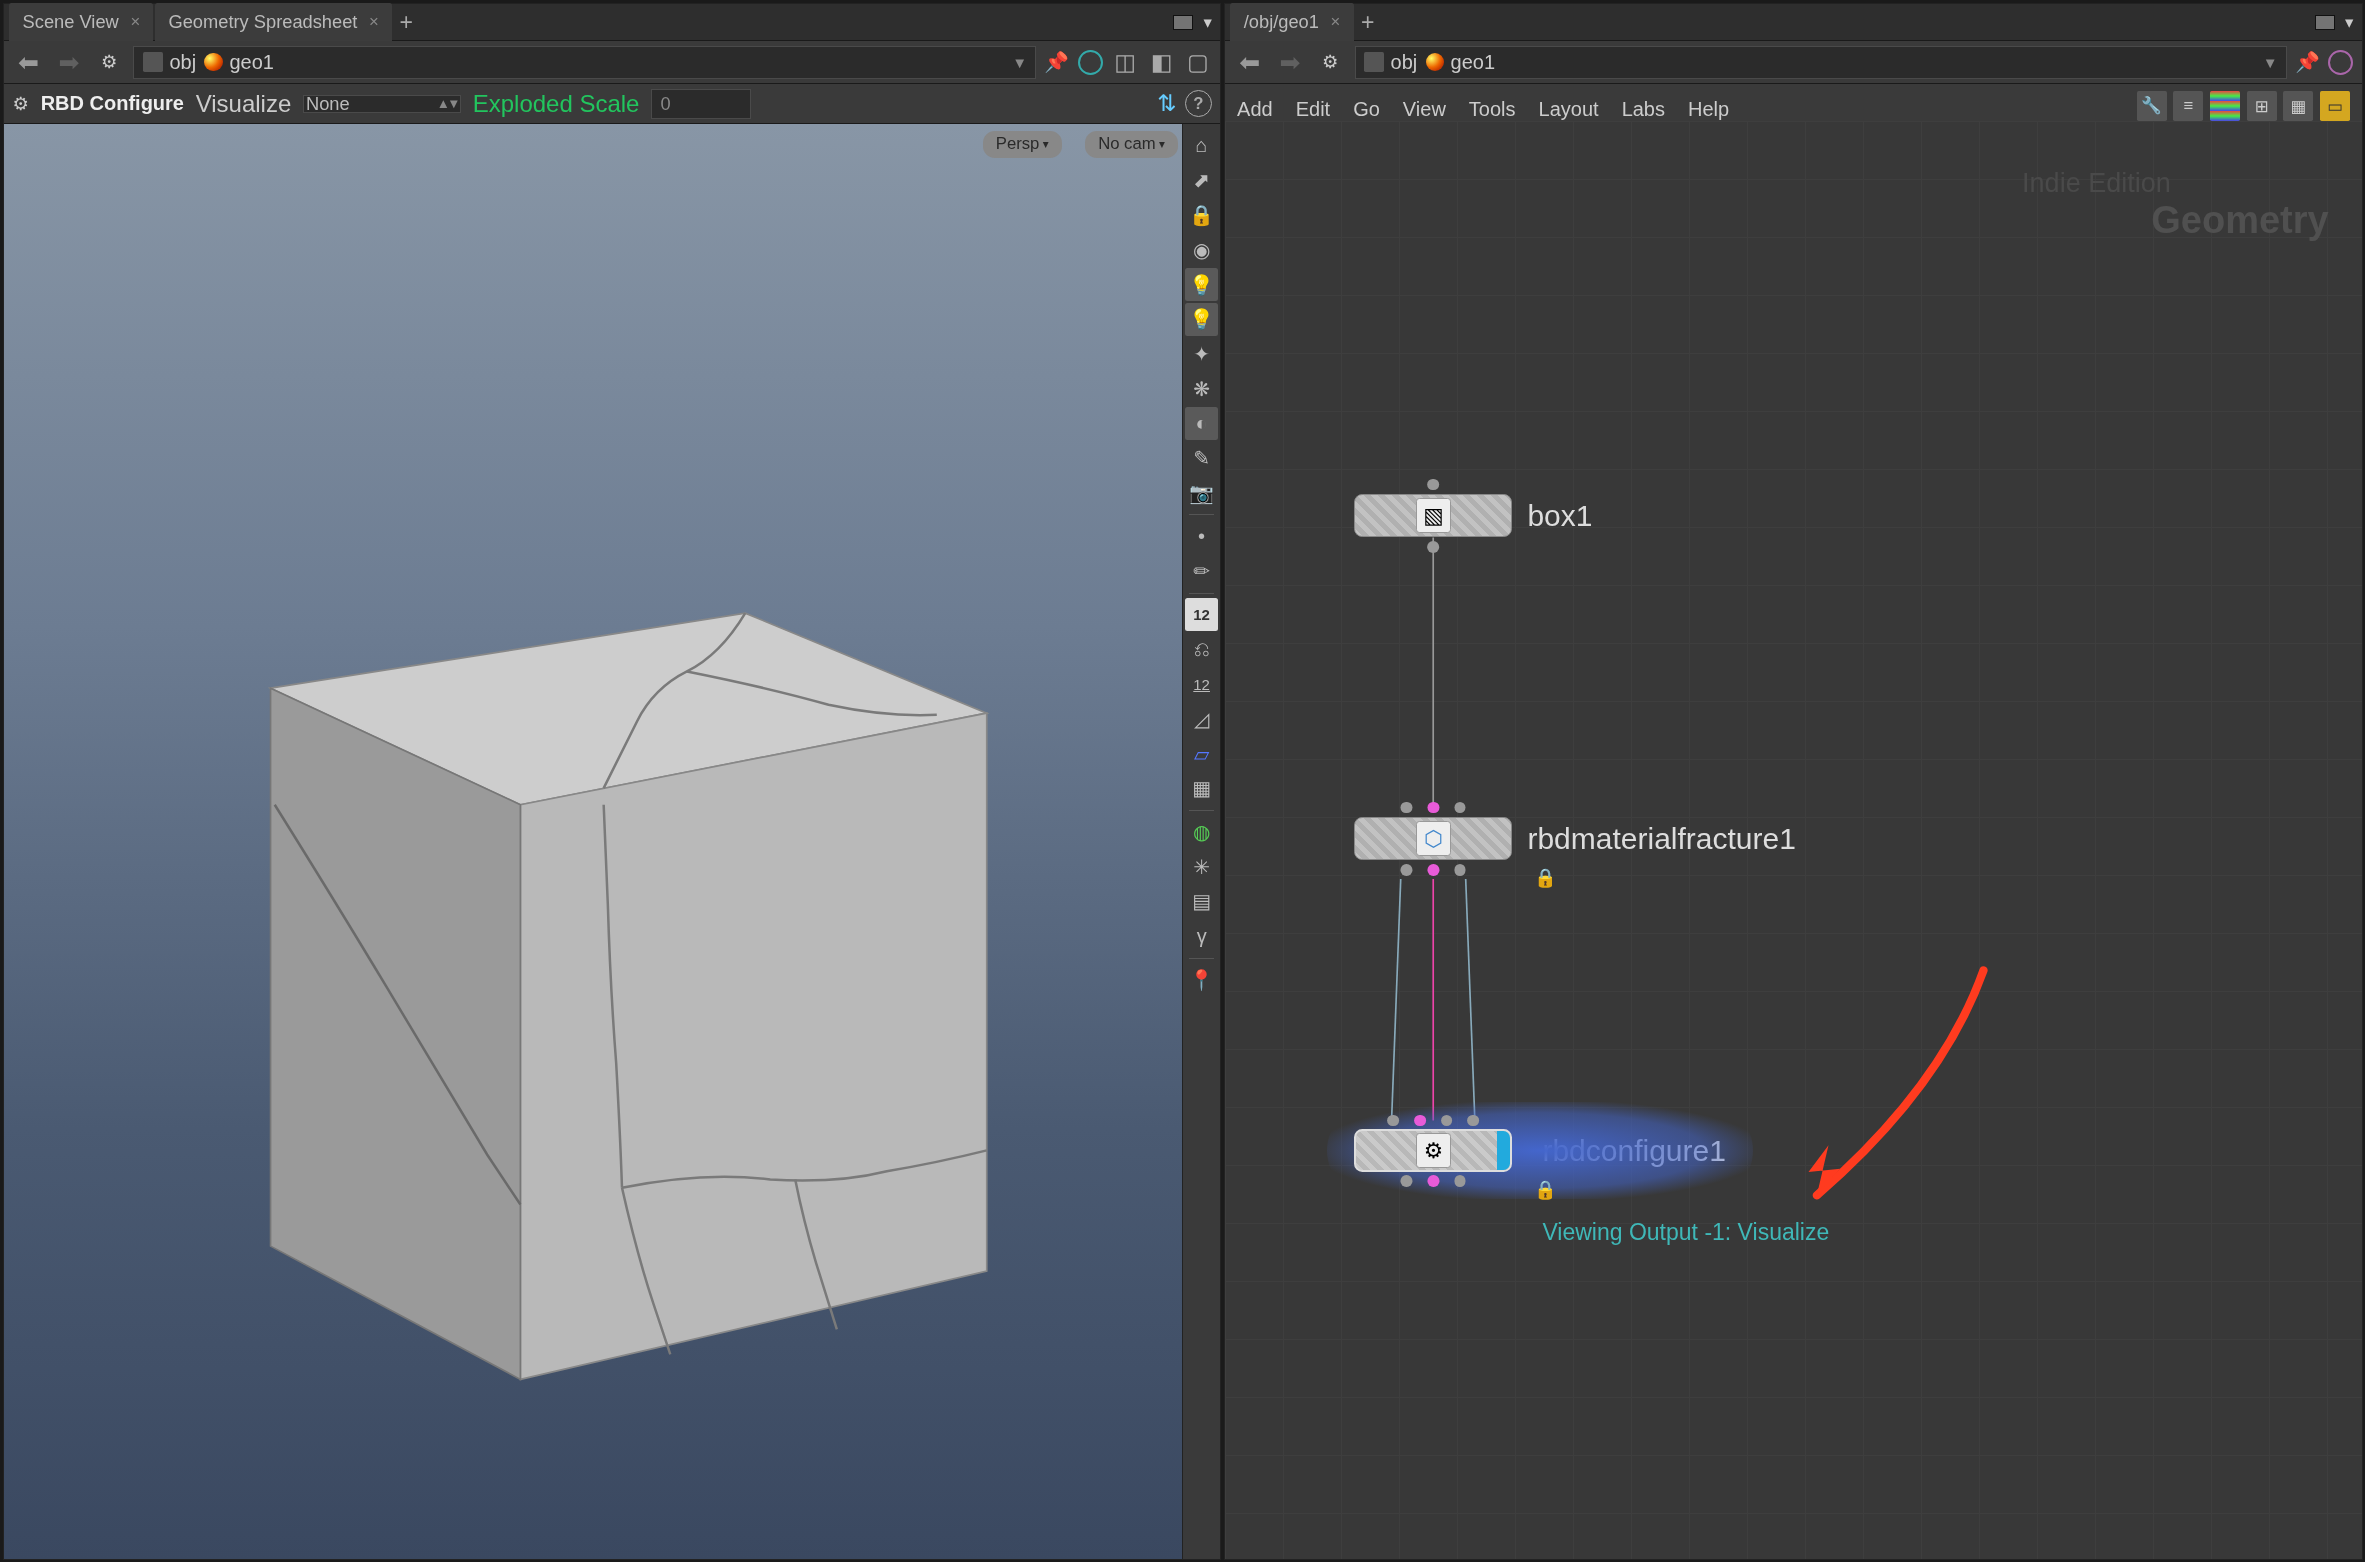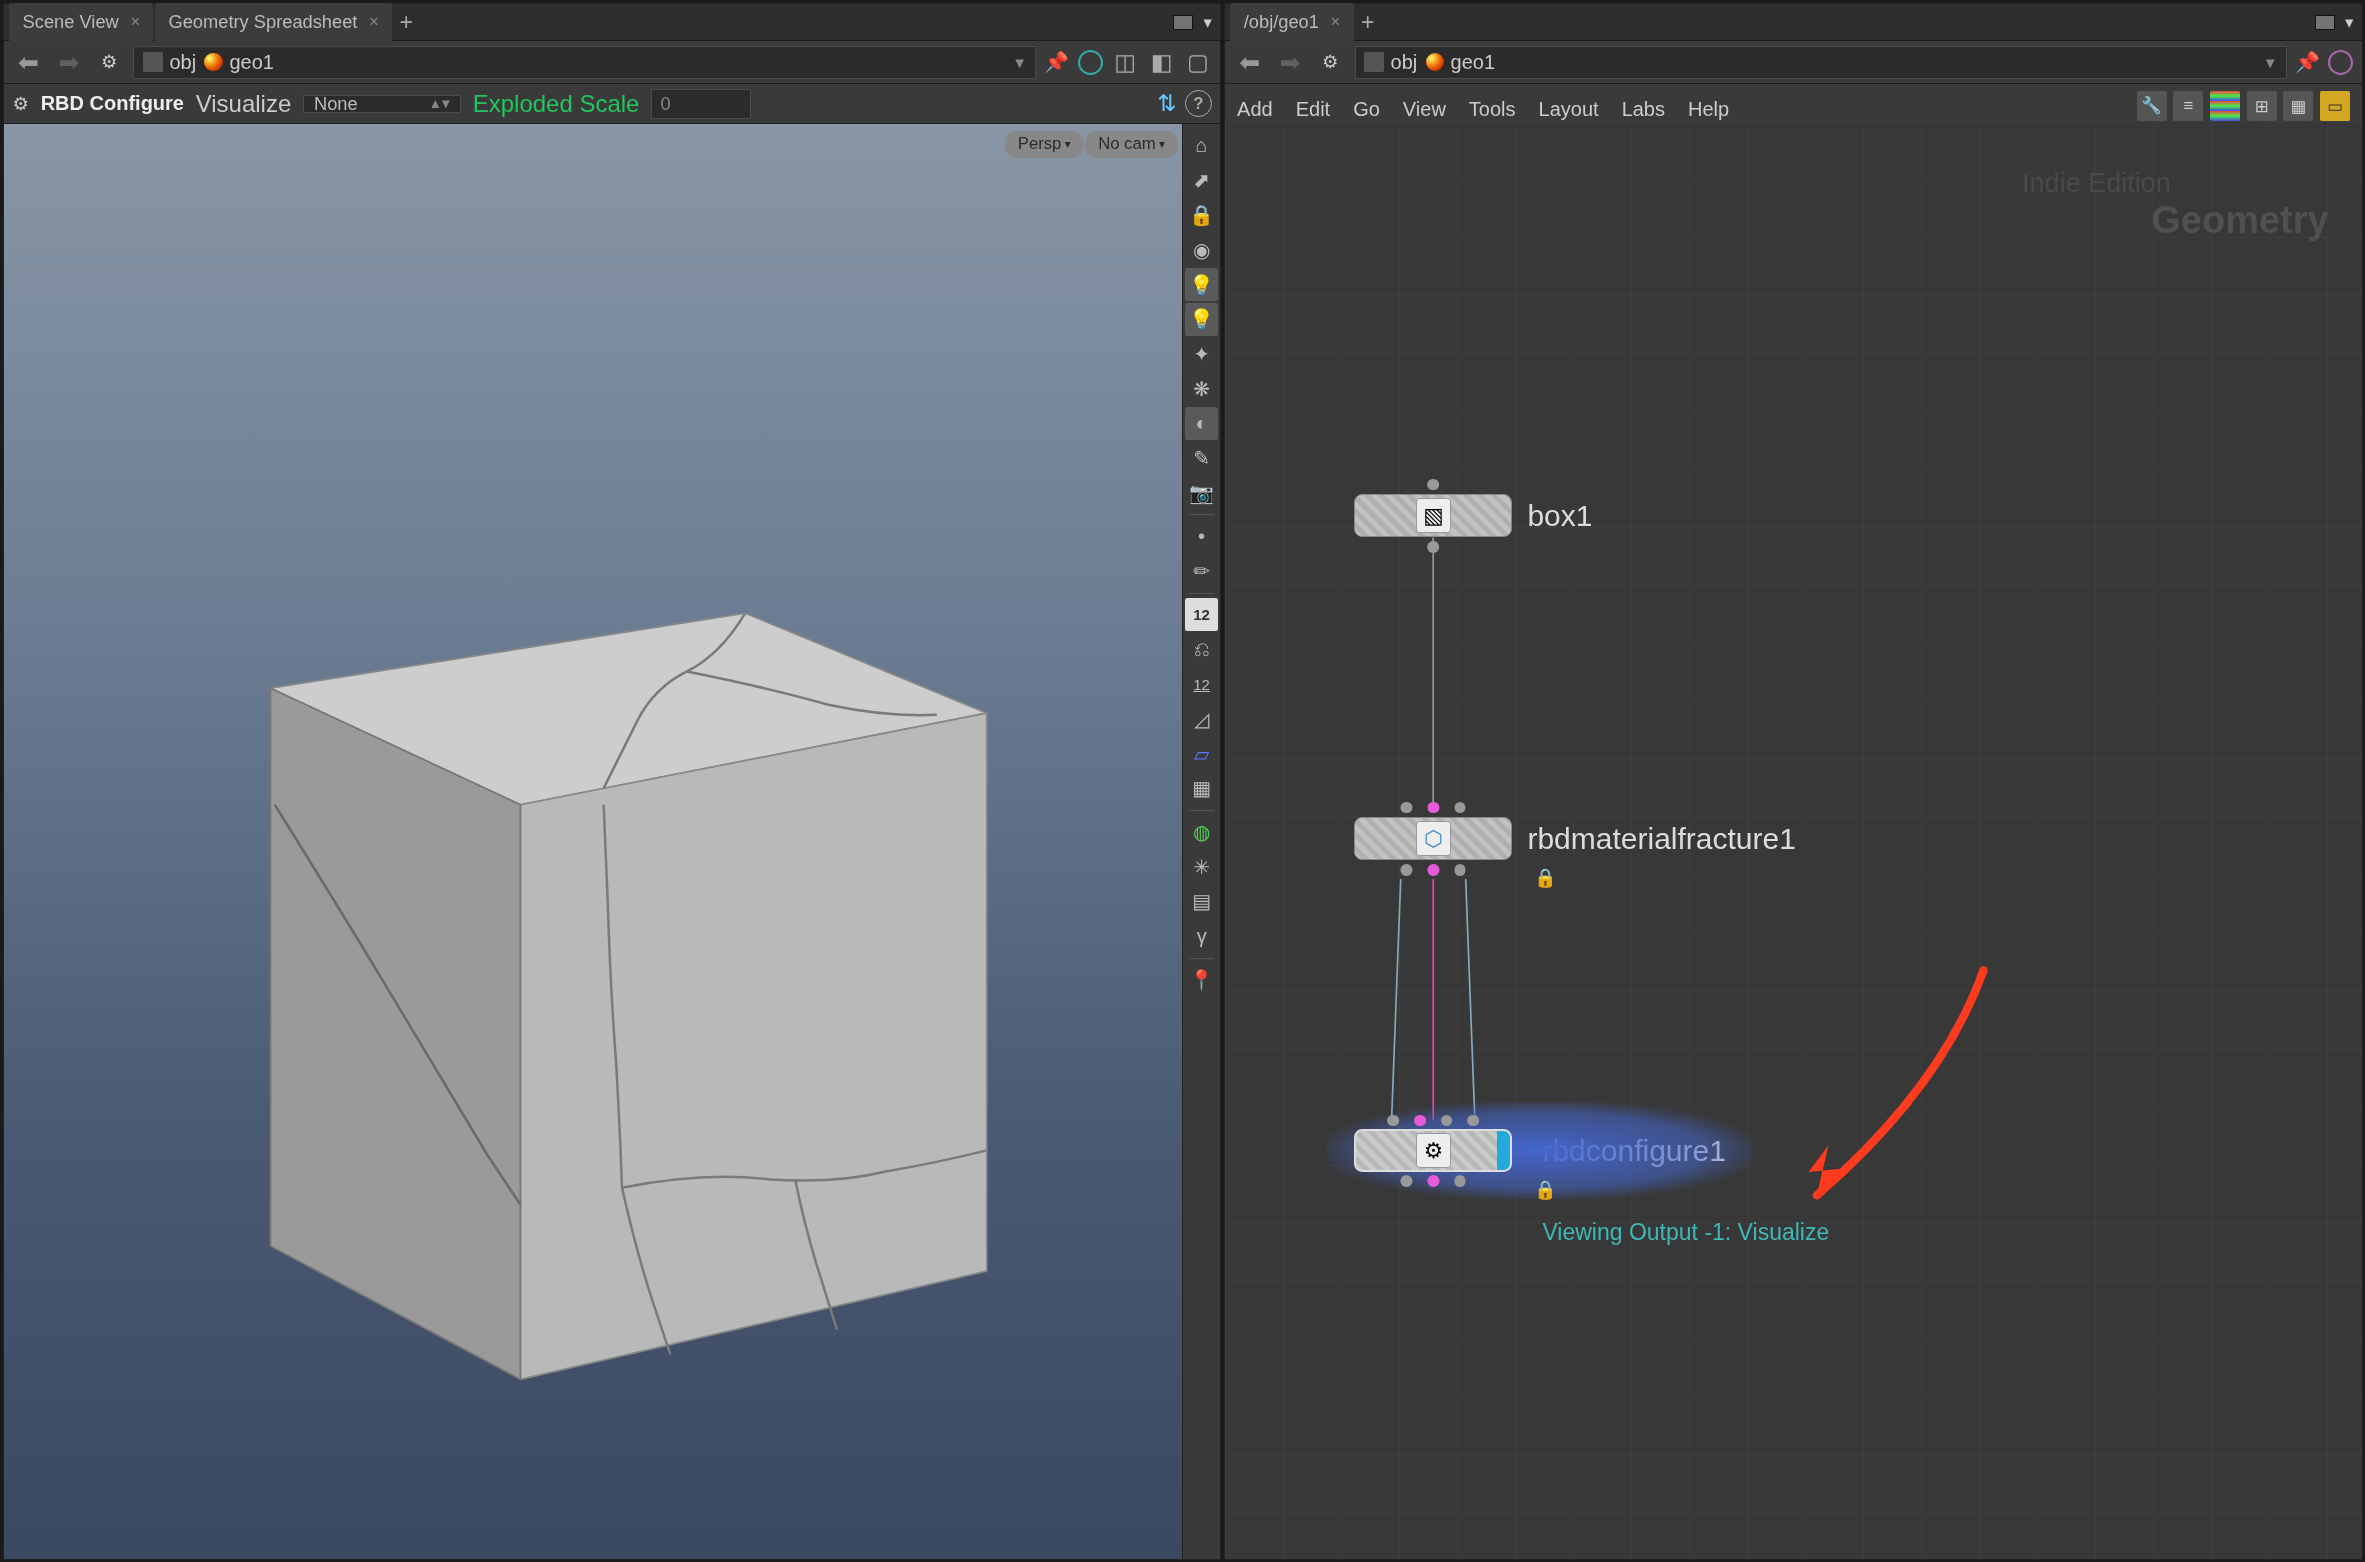--- a/index.html
+++ b/index.html
@@ -31,29 +31,29 @@
 .tri-down{font-size:15px;color:#888}
 .pin{color:#999;font-size:20px}
 .ring{width:25px;height:25px;border:2.5px solid #3aa;border-radius:50%}
 .ring-purp{border-color:#a6a}
 
 
 .scenebar{height:40px;background:#3a3a3a;display:flex;align-items:center;padding:0 8.3px;gap:11.7px;border-bottom:0.8px solid #1a1a1a}
 .scenebar .gear{font-size:18.3px;color:#ccc}
 .scenebar .label{color:#eee;font-size:20px;font-weight:bold}
 .scenebar .lbl2{color:#ccc;font-size:24px}
-.dropdown{height:18px;background:#2b2b2b;border:0.8px solid #4a4a4a;padding:0 10px;display:flex;align-items:center;justify-content:space-between;color:#bbb;font-size:18.3px;min-width:158px;cursor:pointer}
+.dropdown{height:18px;background:#2b2b2b;border:0.8px solid #4a4a4a;padding:0 2px;display:flex;align-items:center;justify-content:space-between;color:#bbb;font-size:18.3px;min-width:158px;cursor:pointer}
 .dropdown .dd-arrows{font-size:13.3px;color:#888;letter-spacing:-2.5px}
 .numfield{height:30px;width:100px;background:#2b2b2b;border:0.8px solid #4a4a4a;padding:0 8.3px;display:flex;align-items:center;color:#888;font-size:18.3px}
 .scene-right{margin-left:auto;display:flex;align-items:center;gap:8.3px}
 .help-ico{width:27px;height:27px;border:1.7px solid #aaa;border-radius:50%;display:flex;align-items:center;justify-content:center;color:#aaa;font-size:16.7px;font-weight:bold;cursor:pointer}
 
 
 .viewport{flex:1;position:relative;background:linear-gradient(180deg,#8896a6 0%,#6c7c92 35%,#4a5a72 70%,#3a4860 100%);overflow:hidden}
-.vp-pills{position:absolute;top:6.7px;right:42px;display:flex;gap:1px}
+.vp-pills{position:absolute;top:6.7px;right:42px;display:flex;gap:23px}
 .pill{background:#888;color:#2a2a2a;font-size:16.7px;padding:3.3px 13.3px;border-radius:11.7px;cursor:pointer;display:flex;align-items:center;gap:3.3px}
 .pill .dd{font-size:11.7px}
 
 
 .cube{position:absolute;left:50%;top:55%;transform:translate(-50%,-50%)}
 .cube svg{display:block}
 
 
 .shelf-r{position:absolute;right:0;top:0;width:38px;bottom:0;background:#3a3a3a;border-left:0.8px solid #222;display:flex;flex-direction:column;align-items:center;padding-top:5px;gap:1.7px}
 .shelf-r .ico{width:33px;height:33px;display:flex;align-items:center;justify-content:center;color:#bbb;font-size:20px;border-radius:2.5px;cursor:pointer}

